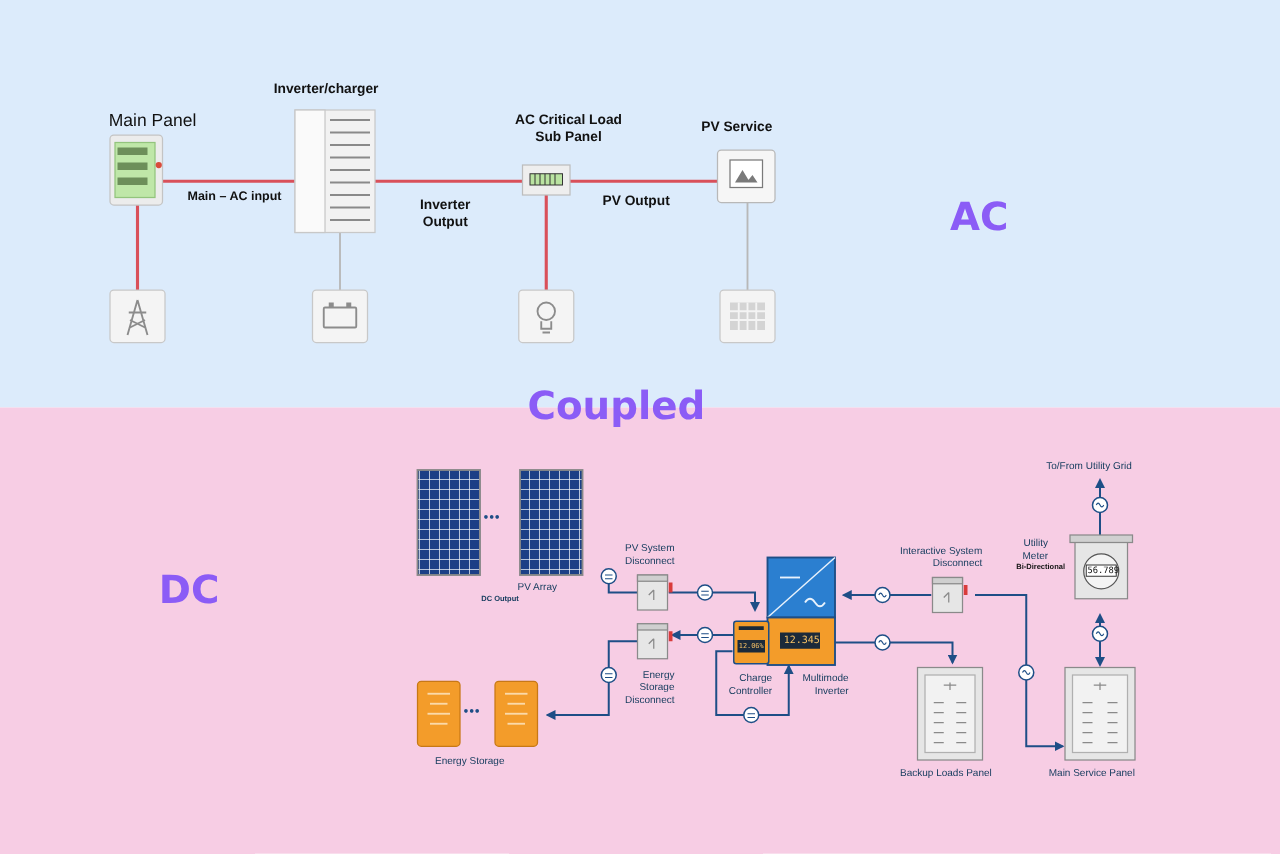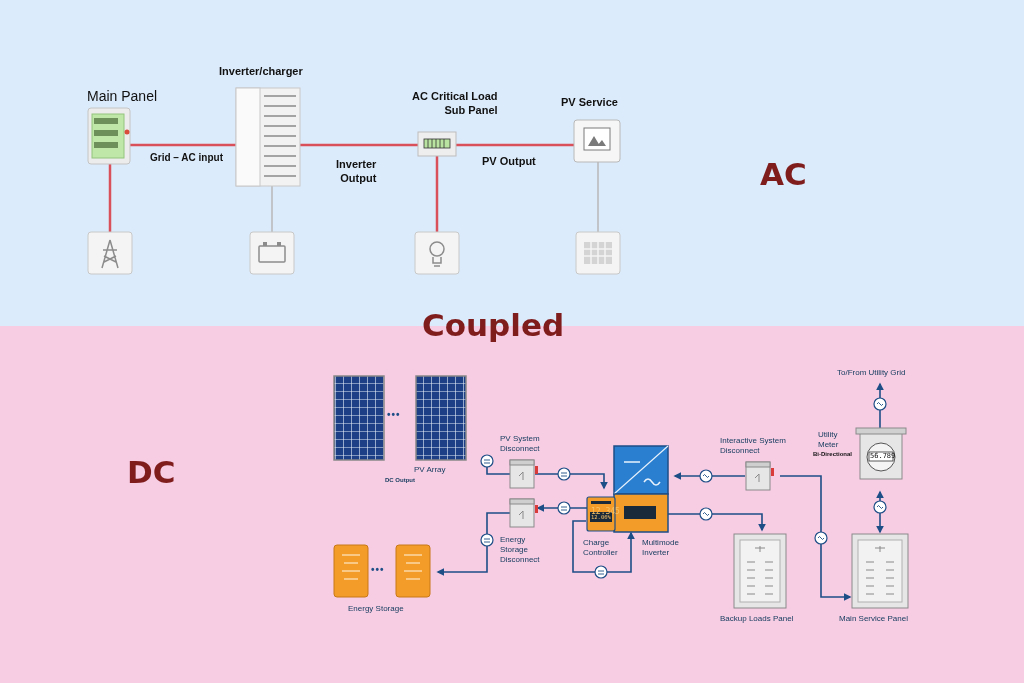--- a/index.html
+++ b/index.html
@@ -1,24 +1,24 @@
 <!DOCTYPE html>
 <html><head>
 <meta charset="utf-8">
 <style>
   html, body { margin:0; padding:0; }
   body { width:1024px; height:683px; position:relative; overflow:hidden; font-family:"Liberation Sans", sans-serif; }
   .band-ac { position:absolute; left:0; top:0; width:1024px; height:326px; background:#dcebfb; }
   .band-dc { position:absolute; left:0; top:326px; width:1024px; height:357px; background:#f7cde4; }
   svg { position:absolute; left:0; top:0; }
   .lbl { position:absolute; color:#111; white-space:nowrap; }
-  .big { font-family:"DejaVu Sans", sans-serif; font-weight:bold; font-size:31px; color:#7f1d1d; }
-  .small { font-size:8px; color:#123a5c; text-align:left; line-height:10px; }
+  .big { font-family:"DejaVu Sans", sans-serif; font-weight:bold; font-size:31px; color:#8b5cf6; }
+  .small { font-size:8px; color:#123a5c; text-align:right; line-height:10px; }
   .tiny { font-size:6px; font-weight:bold; color:#123a5c; }
-  .ac-lbl { font-size:11px; font-weight:bold; text-align:right; line-height:14px; }
+  .ac-lbl { font-size:11px; font-weight:bold; text-align:center; line-height:14px; }
 </style>
 </head>
 <body>
 
 <div class="band-ac"></div>
 <div class="band-dc"></div>
 
 <svg width="1024" height="683" viewBox="0 0 1024 683">
   <defs>
     <marker id="arr" viewBox="0 0 10 10" refX="8" refY="5" markerWidth="5" markerHeight="5" orient="auto-start-reverse">
@@ -238,21 +238,21 @@
 <div class="lbl big" style="left:422px;top:307px;">Coupled</div>
 <div class="lbl big" style="left:127px;top:454px;">DC</div>
 
 <div class="lbl" style="left:87px;top:88px;font-size:14px;">Main Panel</div>
 <div class="lbl ac-lbl" style="left:219px;top:64px;">Inverter/charger</div>
 <div class="lbl ac-lbl" style="left:389px;top:89px;margin-left:23px;">
   <div>AC Critical Load</div>
   <div>Sub Panel</div>
 </div>
 <div class="lbl ac-lbl" style="left:561px;top:95px;">PV Service</div>
-<div class="lbl ac-lbl" style="left:150px;top:151px;font-size:10px;">Grid – AC input</div>
+<div class="lbl ac-lbl" style="left:150px;top:151px;font-size:10px;">Main – AC input</div>
 <div class="lbl ac-lbl" style="left:336px;top:157px;">
   <div>Inverter</div>
   <div>Output</div>
 </div>
 <div class="lbl ac-lbl" style="left:482px;top:154px;">PV Output</div>
 
 <div class="lbl" style="left:387px;top:409px;font-size:10px;font-weight:bold;color:#1e4e86;letter-spacing:1px;">•••</div>
 <div class="lbl" style="left:371px;top:564px;font-size:10px;font-weight:bold;color:#1e4e86;letter-spacing:1px;">•••</div>
 
 <div class="lbl small" style="left:837px;top:368px;">To/From Utility Grid</div>
@@ -281,17 +281,17 @@
 </div>
 <div class="lbl small" style="left:583px;top:538px;">
   <div>Charge</div>
   <div>Controller</div>
 </div>
 <div class="lbl" style="left:591px;top:514px;font-size:5.5px;font-family:'DejaVu Sans Mono', monospace;color:#f7c266;">12.06%</div>
 <div class="lbl small" style="left:642px;top:538px;">
   <div>Multimode</div>
   <div>Inverter</div>
 </div>
-<div class="lbl" style="left:591px;top:507px;font-size:8px;font-family:'DejaVu Sans Mono', monospace;color:#f7c266;">12.345</div>
+<div class="lbl" style="left:627px;top:507px;font-size:8px;font-family:'DejaVu Sans Mono', monospace;color:#f7c266;">12.345</div>
 
 <div class="lbl small" style="left:348px;top:604px;">Energy Storage</div>
 <div class="lbl small" style="left:720px;top:614px;">Backup Loads Panel</div>
 <div class="lbl small" style="left:839px;top:614px;">Main Service Panel</div>
 
 </body></html>

